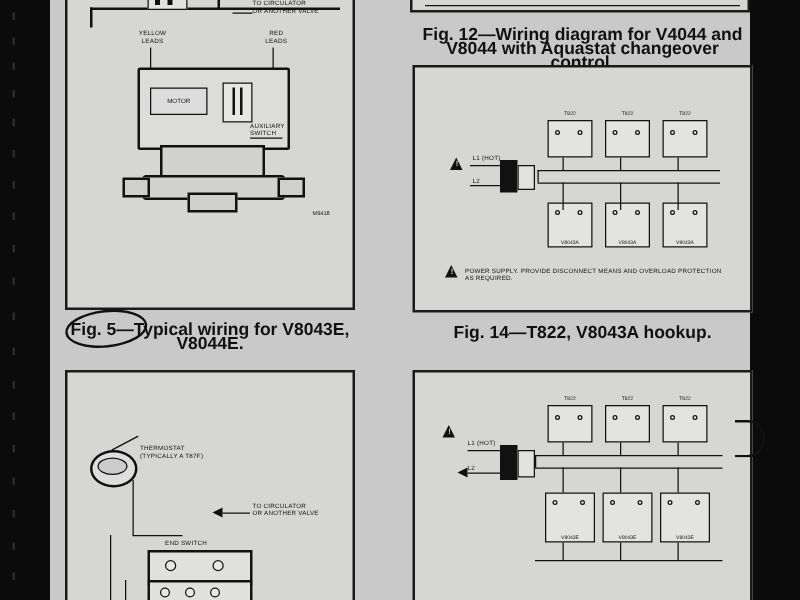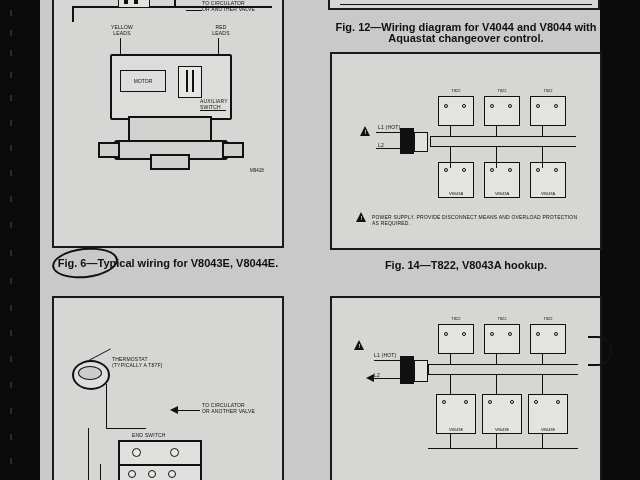--- a/index.html
+++ b/index.html
@@ -4,21 +4,21 @@
 <style>
   html,body{margin:0;padding:0;background:#000;}
   body{width:640px;height:480px;overflow:hidden;font-family:"Liberation Sans",sans-serif;}
   #page{position:relative;width:640px;height:480px;background:#000;}
   
   .sheet{position:absolute;top:0;left:40px;width:560px;height:480px;background:#cfcfcf;}
   .sheet-inner{position:absolute;inset:0;background:#c9c9c9;}
   .leftbar{position:absolute;top:0;left:0;width:40px;height:480px;background:#0b0b0b;}
   .rightbar{position:absolute;top:0;right:0;width:40px;height:480px;background:#0b0b0b;}
   .panel{position:absolute;background:#d6d6d4;border:2px solid #1a1a1a;box-sizing:border-box;}
-  .cap{position:absolute;text-align:center;color:#111;font-size:11px;font-weight:bold;line-height:11px;}
+  .cap{position:absolute;text-align:center;color:#111;font-size:14px;font-weight:bold;line-height:11px;}
   .tiny{font-size:5px;color:#111;line-height:6px;letter-spacing:.2px;}
   .tiny2{font-size:4.5px;color:#111;line-height:5.5px;}
   .relay{position:absolute;border:1.5px solid #111;background:#e3e3e1;box-sizing:border-box;}
   .relay .rl{position:absolute;bottom:1px;left:0;right:0;text-align:center;font-size:4px;color:#111;}
   .term{position:absolute;width:4px;height:4px;border:1px solid #111;border-radius:50%;background:#e8e8e6;box-sizing:border-box;}
   .wire{position:absolute;background:#111;}
   .wh{height:1px;}
   .wv{width:1px;}
   .tri{position:absolute;width:0;height:0;border-left:5px solid transparent;border-right:5px solid transparent;border-bottom:8px solid transparent;}
   .warn{position:absolute;width:11px;height:10px;}
@@ -93,21 +93,21 @@
     <div style="position:absolute;left:60px;top:148px;width:110px;height:16px;border:2px solid #111;background:#d2d2d0;border-radius:3px;"></div>
     <div style="position:absolute;left:44px;top:150px;width:18px;height:12px;border:2px solid #111;background:#cfcfcd;"></div>
     <div style="position:absolute;left:168px;top:150px;width:18px;height:12px;border:2px solid #111;background:#cfcfcd;"></div>
     <div style="position:absolute;left:96px;top:162px;width:36px;height:12px;border:2px solid #111;background:#cfcfcd;"></div>
 
     <div class="tiny2" style="position:absolute;left:196px;top:176px;">M9418</div>
   </div>
 
   <div class="ellipse" style="left:52px;top:248px;width:62px;height:26px;transform:rotate(-6deg);"></div>
 
-  <div class="cap" style="left:52px;top:258px;width:232px;">Fig. 6—Typical wiring for V8043E, V8044E.</div>
+  <div class="cap" style="left:52px;top:258px;width:232px;">Fig. 5—Typical wiring for V8043E, V8044E.</div>
 
   <div class="panel" style="left:328px;top:-34px;width:272px;height:44px;">
     <div class="wire wh" style="left:10px;top:36px;width:252px;"></div>
   </div>
   <div class="cap" style="left:330px;top:22px;width:272px;">Fig. 12—Wiring diagram for V4044 and V8044 with Aquastat changeover control.</div>
 
   <div class="panel" style="left:330px;top:52px;width:272px;height:198px;">
 
     <div class="relay" style="left:106px;top:42px;width:36px;height:30px;">
       <div class="rl" style="bottom:auto;top:-9px;">T822</div>

